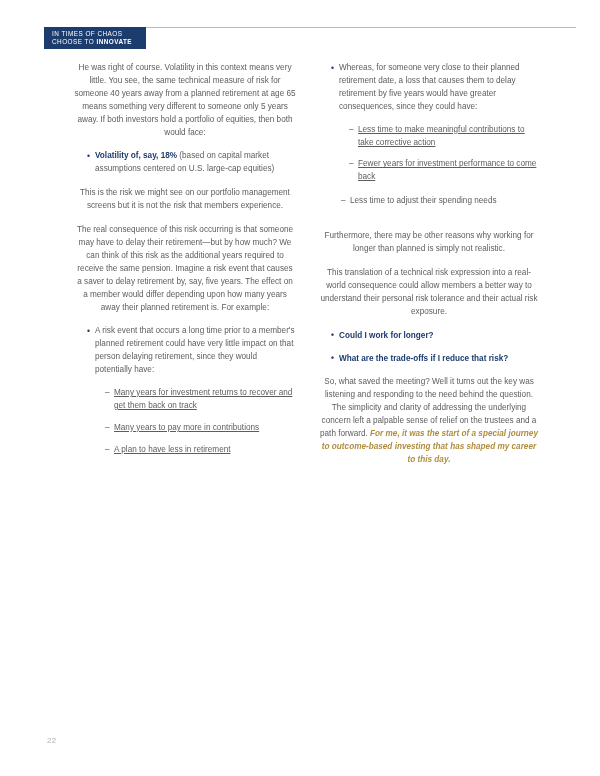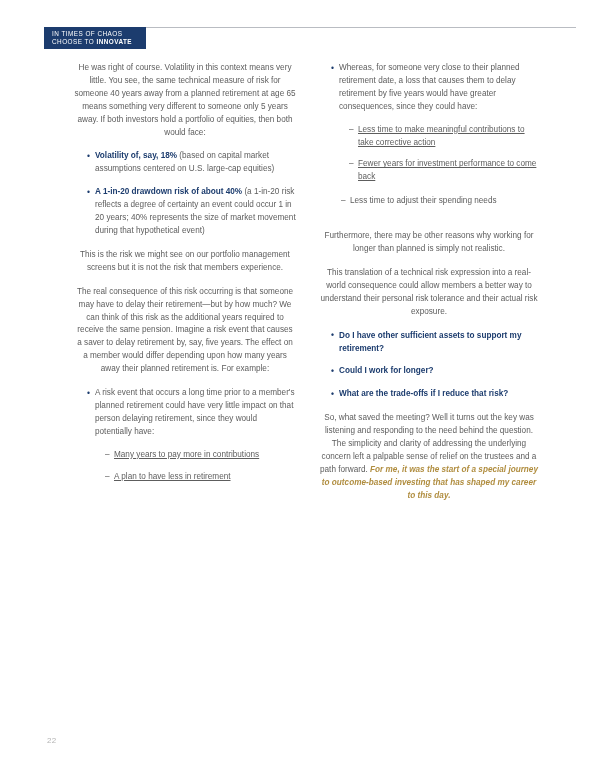--- a/index.html
+++ b/index.html
@@ -177,31 +177,31 @@
     <div class="badge-line"><span>CHOOSE TO </span><b>INNOVATE</b></div>
   </div>
 </div>
 
 <div class="col col-left">
 
   <p class="body">He was right of course. Volatility in this context means very little. You see, the same technical measure of risk for someone 40 years away from a planned retirement at age 65 means something very different to someone only 5 years away. If both investors hold a portfolio of equities, then both would face:</p>
 
   <ul class="bullets">
     <li><span class="lead">Volatility of, say, 18%</span><span> (based on capital market assumptions centered on U.S. large-cap equities)</span></li>
-    <li><span class="lead">A 1-in-20 drawdown risk of about 40%</span><span> (a 1-in-20 risk reflects a degree of certainty an event could occur 1 in 20 years; 40% represents the size of market movement during that hypothetical event)</span></li>
   </ul>
 
   <p class="body">This is the risk we might see on our portfolio management screens but it is not the risk that members experience.</p>
 
   <p class="body">The real consequence of this risk occurring is that someone may have to delay their retirement—but by how much? We can think of this risk as the additional years required to receive the same pension. Imagine a risk event that causes a saver to delay retirement by, say, five years. The effect on a member would differ depending upon how many years away their planned retirement is. For example:</p>
 
   <ul class="bullets">
     <li>
       <span>A risk event that occurs a long time prior to a member's planned retirement could have very little impact on that person delaying retirement, since they would potentially have:</span>
       <ul class="dashes">
+        <li>Many years for investment returns to recover and get them back on track</li>
         <li>Many years to pay more in contributions</li>
         <li>A plan to have less in retirement</li>
       </ul>
     </li>
   </ul>
 
 </div>
 
 <div class="col col-right">
 
@@ -217,21 +217,20 @@
 
   <ul class="dash-standalone">
     <li>Less time to adjust their spending needs</li>
   </ul>
 
   <p class="body">Furthermore, there may be other reasons why working for longer than planned is simply not realistic.</p>
 
   <p class="body">This translation of a technical risk expression into a real-world consequence could allow members a better way to understand their personal risk tolerance and their actual risk exposure.</p>
 
   <ul class="bullets navy">
-    <li>Do I have other sufficient assets to support my retirement?</li>
     <li>Could I work for longer?</li>
     <li>What are the trade-offs if I reduce that risk?</li>
   </ul>
 
   <p class="body"><span>So, what saved the meeting? Well it turns out the key was listening and responding to the need behind the question. The simplicity and clarity of addressing the underlying concern left a palpable sense of relief on the trustees and a path forward. </span><span class="closing-italic">For me, it was the start of a special journey to outcome-based investing that has shaped my career to this day.</span></p>
 
 </div>
 
 <div class="page-number">22</div>
 

